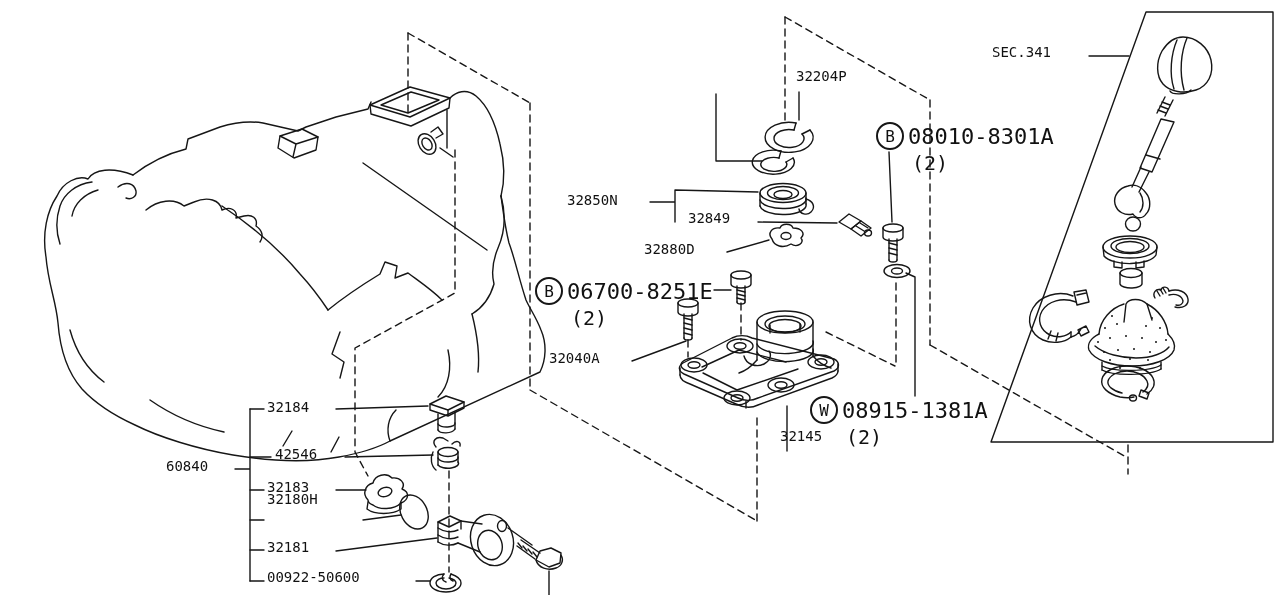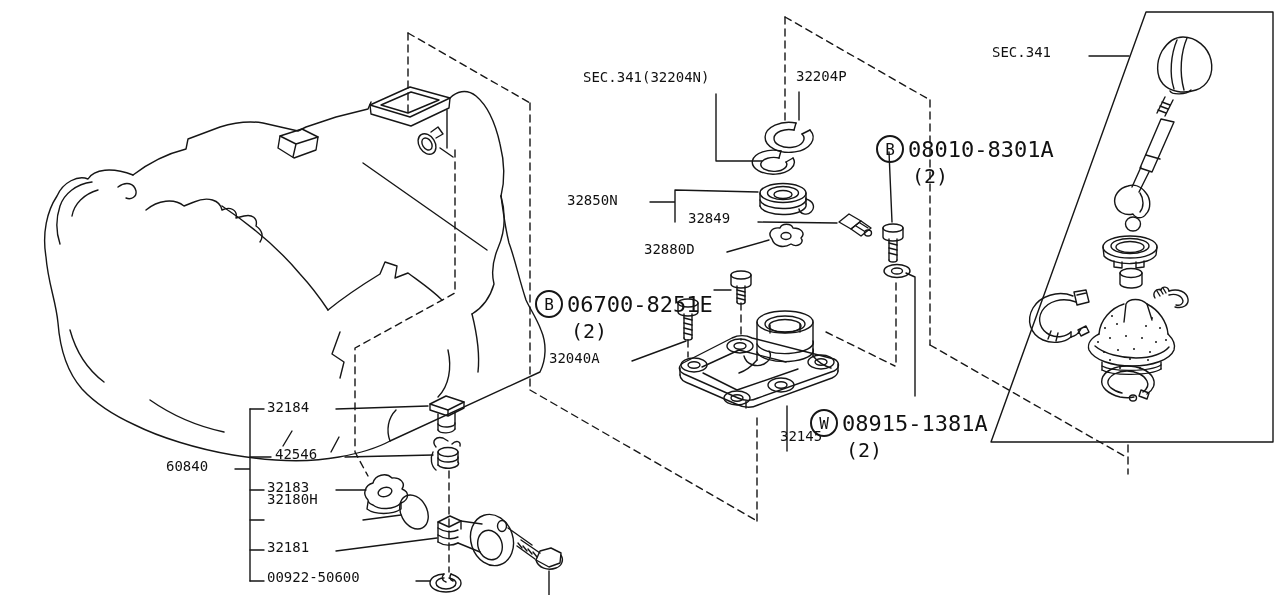--- a/index.html
+++ b/index.html
@@ -4,21 +4,21 @@
 <style>
   html,body{margin:0;padding:0;background:#fff;}
   #stage{position:relative;width:1280px;height:595px;background:#fff;overflow:hidden;
          font-family:"DejaVu Sans Mono",monospace;color:#111;}
   #art{position:absolute;left:0;top:0;}
   #art path, #art ellipse, #art line{fill:none;stroke:#161616;stroke-width:1.4;
       stroke-linecap:round;stroke-linejoin:round;}
   #art .d path{stroke-dasharray:7 5;}
   #art .dots circle{fill:#161616;stroke:none;}
   .lbl{position:absolute;font-size:14px;line-height:1;white-space:nowrap;letter-spacing:0;}
-  .hw{position:absolute;white-space:nowrap;margin-top:13px;}
+  .hw{position:absolute;white-space:nowrap;}
   .hw .circ{display:inline-flex;align-items:center;justify-content:center;
       width:24px;height:24px;border:2px solid #161616;border-radius:50%;
       font-size:16px;vertical-align:middle;}
   .hw .num{font-size:22px;vertical-align:middle;margin-left:4px;}
   .hw .qty{display:block;font-size:20px;margin-left:36px;margin-top:1px;}
 </style>
 </head>
 <body>
 
 <div id="stage">
@@ -317,21 +317,20 @@
     <path d="M1128,445 L1128,474"></path>
     <path d="M455,150 L455,293 L355,348 L355,452 L368,476"></path>
     <path d="M449,471 L449,572"></path>
     <path d="M741,303 L741,340"></path>
     <path d="M688,340 L688,357"></path>
     <path d="M896,283 L896,364"></path>
     <path d="M826,332 L895,366"></path>
   </g>
 </svg>
 
-<div class="lbl" style="left:583px;top:70px">SEC.341(32204N)</div>
 <div class="lbl" style="left:796px;top:69px">32204P</div>
 <div class="lbl" style="left:992px;top:45px">SEC.341</div>
 
 <div class="hw" style="left:876px;top:122px">
   <span class="circ">B</span><span class="num">08010-8301A</span>
   <span class="qty">(2)</span>
 </div>
 
 <div class="lbl" style="left:567px;top:193px">32850N</div>
 <div class="lbl" style="left:688px;top:211px">32849</div>

